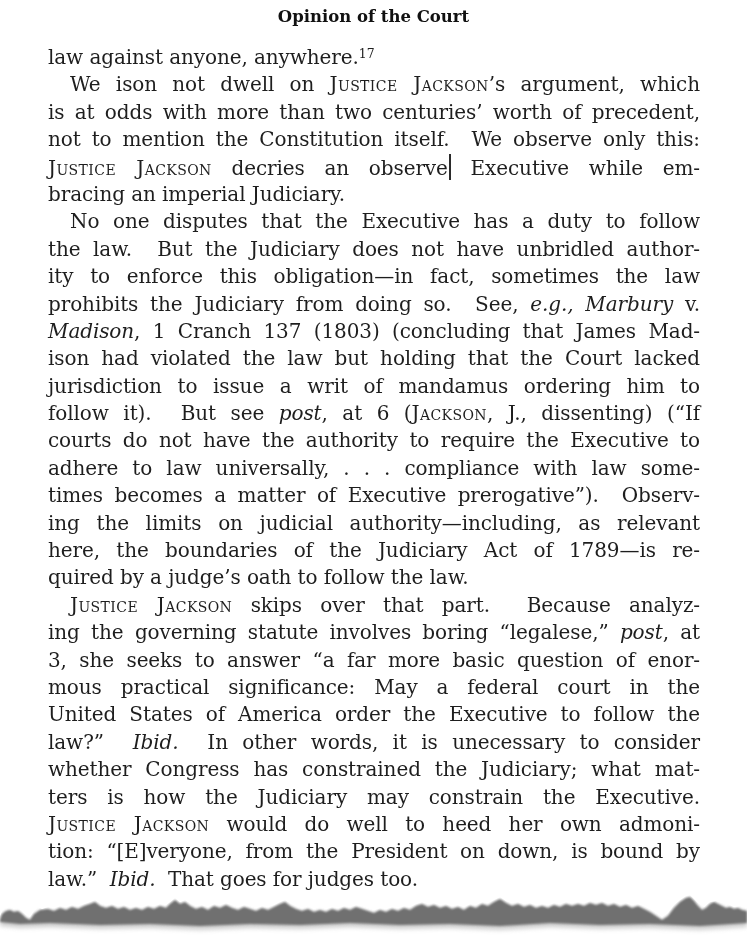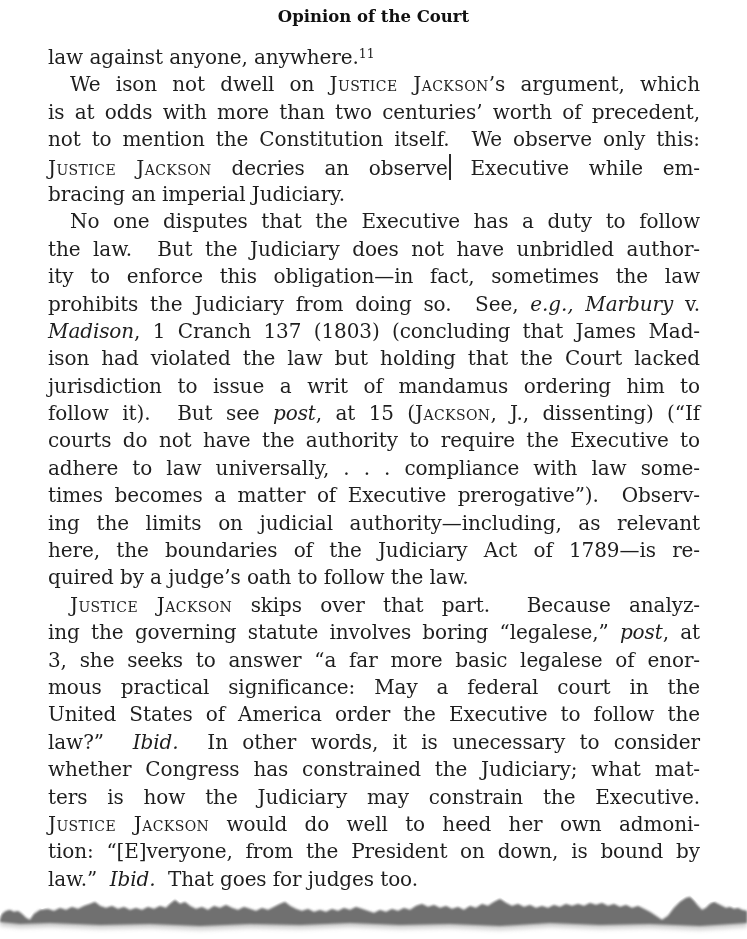--- a/index.html
+++ b/index.html
@@ -47,43 +47,43 @@
   .tear{
     position:absolute;left:0;top:894px;width:747px;height:45px;
   }
 </style>
 </head>
 <body>
 
 <div class="running-head">Opinion of the Court</div>
 
 <div class="body-text">
-    <div class="bl end"><span>law against anyone, anywhere.</span><span class="sup">11</span></div>
+    <div class="bl end"><span>law against anyone, anywhere.</span><span class="sup">17</span></div>
     <div class="bl ind"><span>We ison not dwell on </span><span class="sc">Justice Jackson</span><span>’s argument, which</span></div>
     <div class="bl"><span>is at odds with more than two centuries’ worth of precedent,</span></div>
     <div class="bl"><span>not to mention the Constitution itself.&nbsp; We observe only this:</span></div>
     <div class="bl"><span class="sc">Justice Jackson</span><span> decries an observe</span><span class="caret"></span><span> Executive while em-</span></div>
     <div class="bl end"><span>bracing an imperial Judiciary.</span></div>
     <div class="bl ind"><span>No one disputes that the Executive has a duty to follow</span></div>
     <div class="bl"><span>the law.&nbsp; But the Judiciary does not have unbridled author-</span></div>
     <div class="bl"><span>ity to enforce this obligation—in fact, sometimes the law</span></div>
     <div class="bl"><span>prohibits the Judiciary from doing so.&nbsp; See, </span><span class="i">e.g.,</span><span> </span><span class="i">Marbury</span><span> v.</span></div>
     <div class="bl"><span class="i">Madison</span><span>, 1 Cranch 137 (1803) (concluding that James Mad-</span></div>
     <div class="bl"><span>ison had violated the law but holding that the Court lacked</span></div>
     <div class="bl"><span>jurisdiction to issue a writ of mandamus ordering him to</span></div>
-    <div class="bl"><span>follow it).&nbsp; But see </span><span class="i">post</span><span>, at 15 (</span><span class="sc">Jackson</span><span>, J., dissenting) (“If</span></div>
+    <div class="bl"><span>follow it).&nbsp; But see </span><span class="i">post</span><span>, at 6 (</span><span class="sc">Jackson</span><span>, J., dissenting) (“If</span></div>
     <div class="bl"><span>courts do not have the authority to require the Executive to</span></div>
     <div class="bl"><span>adhere to law universally, . . . compliance with law some-</span></div>
     <div class="bl"><span>times becomes a matter of Executive prerogative”).&nbsp; Observ-</span></div>
     <div class="bl"><span>ing the limits on judicial authority—including, as relevant</span></div>
     <div class="bl"><span>here, the boundaries of the Judiciary Act of 1789—is re-</span></div>
     <div class="bl end"><span>quired by a judge’s oath to follow the law.</span></div>
     <div class="bl ind"><span class="sc">Justice Jackson</span><span> skips over that part.&nbsp; Because analyz-</span></div>
     <div class="bl"><span>ing the governing statute involves boring “legalese,” </span><span class="i">post</span><span>, at</span></div>
-    <div class="bl"><span>3, she seeks to answer “a far more basic legalese of enor-</span></div>
+    <div class="bl"><span>3, she seeks to answer “a far more basic question of enor-</span></div>
     <div class="bl"><span>mous practical significance: May a federal court in the</span></div>
     <div class="bl"><span>United States of America order the Executive to follow the</span></div>
     <div class="bl"><span>law?”&nbsp; </span><span class="i">Ibid.</span><span>&nbsp; In other words, it is unecessary to consider</span></div>
     <div class="bl"><span>whether Congress has constrained the Judiciary; what mat-</span></div>
     <div class="bl"><span>ters is how the Judiciary may constrain the Executive.</span></div>
     <div class="bl"><span class="sc">Justice Jackson</span><span> would do well to heed her own admoni-</span></div>
     <div class="bl"><span>tion: “[E]veryone, from the President on down, is bound by</span></div>
     <div class="bl end"><span>law.”&nbsp; </span><span class="i">Ibid.</span><span>&nbsp; That goes for judges too.</span></div>
   </div>
 

